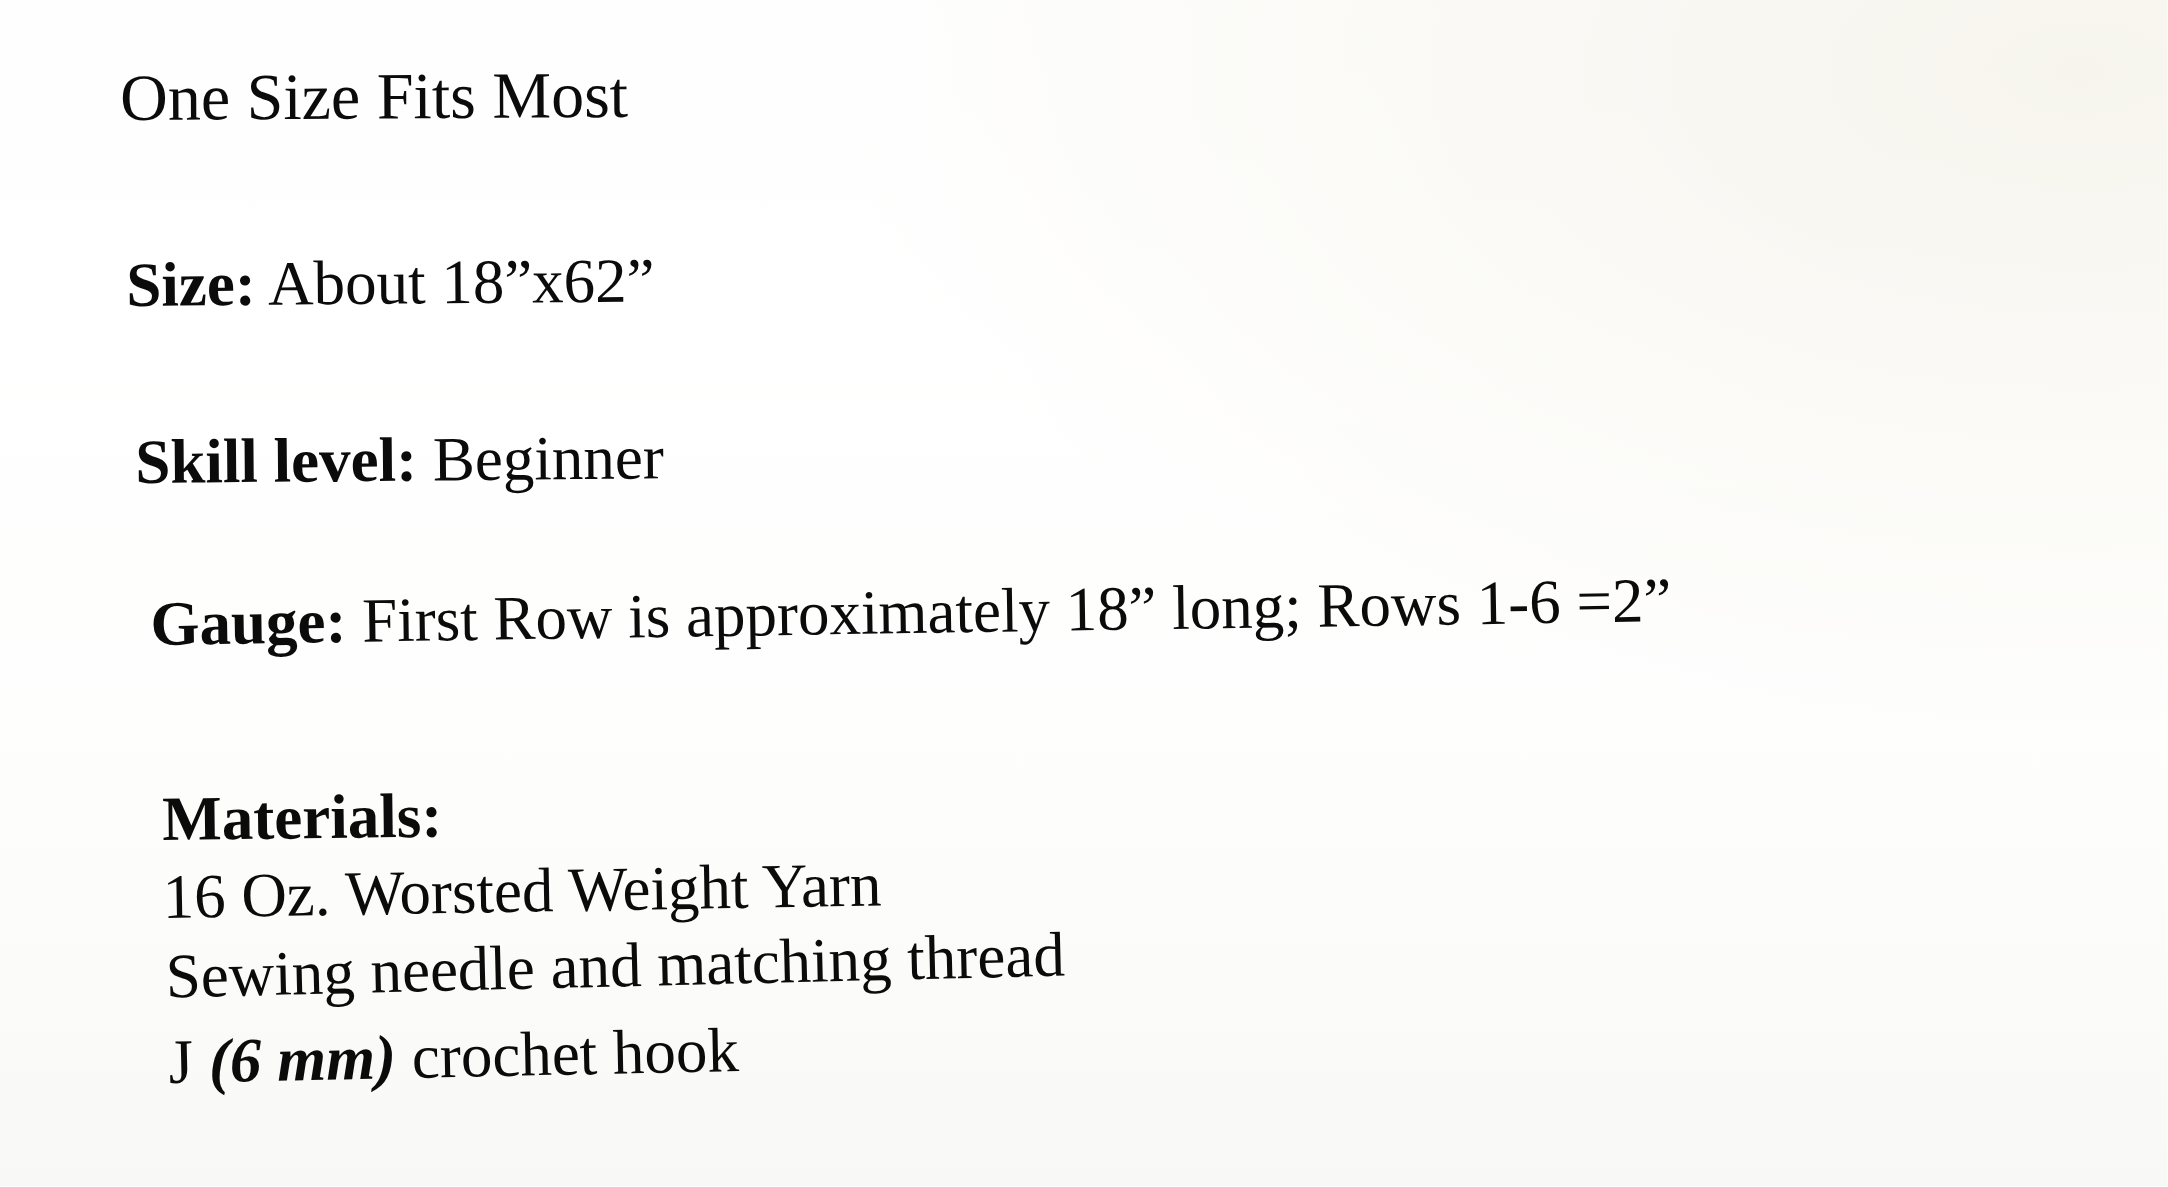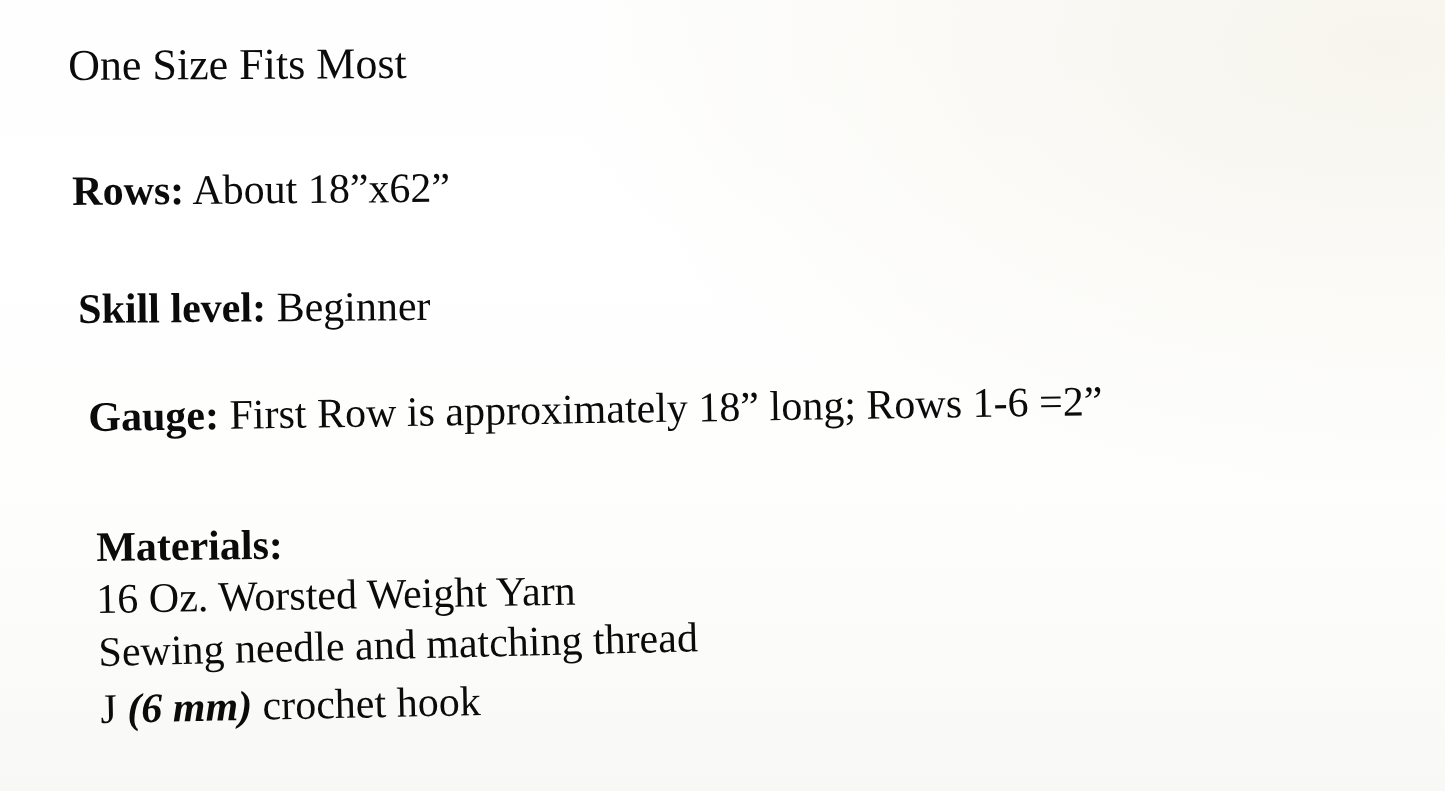--- a/index.html
+++ b/index.html
@@ -18,21 +18,21 @@
   
   .page {
     position: absolute;
     inset: 0;
     background:
       radial-gradient(ellipse at 96% 6%, rgba(246,244,236,0.95) 0%, rgba(255,255,255,0) 42%),
       linear-gradient(to bottom, #fefefe 0%, #ffffff 30%, #fdfdfc 70%, #f8f8f6 100%);
   }
   .content {
     position: absolute;
-    left: 0;
+    left: 12px;
     top: 0;
     width: 1273px;
     height: 791px;
   }
   .line {
     position: absolute;
     white-space: nowrap;
     line-height: 1;
   }
   .lbl-bold {
@@ -104,21 +104,21 @@
 </head>
 <body>
 
 <div class="page"></div>
 
 <div class="content">
 
   <div class="line" id="l-title">One Size Fits Most</div>
 
   <div class="line" id="l-size">
-    <span class="lbl-bold">Rows:</span>
+    <span class="lbl-bold">Size:</span>
     <span>About 18”x62”</span>
   </div>
 
   <div class="line" id="l-skill">
     <span class="lbl-bold">Skill level:</span>
     <span>Beginner</span>
   </div>
 
   <div class="line" id="l-gauge">
     <span class="lbl-bold">Gauge:</span>

